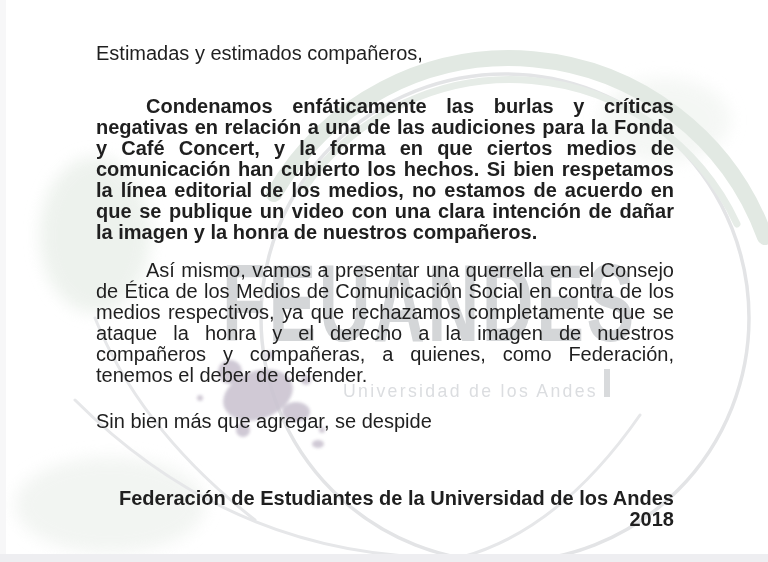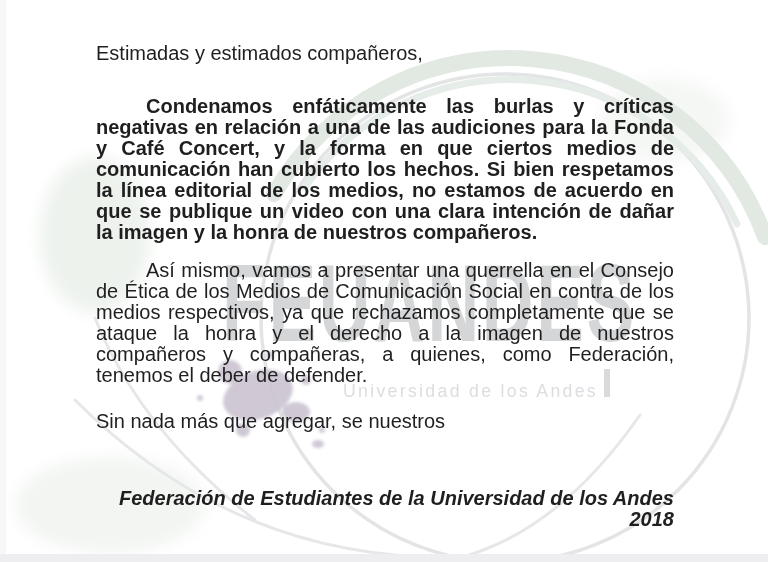--- a/index.html
+++ b/index.html
@@ -19,21 +19,21 @@
   .content{
     position:absolute;left:96px;top:43px;width:578px;
     color:#1f1f1f;font-size:20px;line-height:21px;
   }
   .greeting{margin:0 0 32px 0;}
   .body-par{margin:0;text-align:justify;text-indent:50px;}
   .mb1{margin-bottom:17px;font-weight:bold;}
   .mb2{margin-bottom:19px;}
   .mb3{margin-bottom:25px;}
   .closing{margin:0 0 56px 0;}
-  .signature{margin:0;font-weight:bold;text-align:right;font-style:italic;}
+  .signature{margin:0;font-weight:bold;text-align:right;}
   .bottom-strip{position:absolute;left:0;bottom:0;width:768px;height:8px;background:#eeeef1;}
   .left-strip{position:absolute;left:0;top:0;width:6px;height:562px;background:#f7f7f8;}
 </style>
 </head>
 <body>
 
 <div class="page">
 
   <svg class="watermark" width="768" height="562" viewBox="0 0 768 562" xmlns="http://www.w3.org/2000/svg">
     <defs>
@@ -81,20 +81,20 @@
   </svg>
 
   <div class="content">
     <p class="greeting">Estimadas y estimados compañeros,</p>
 
     <p class="body-par mb1">Condenamos enfáticamente las burlas y críticas negativas en relación a una de las audiciones para la Fonda y Café Concert, y la forma en que ciertos medios de comunicación han cubierto los hechos. Si bien respetamos la línea editorial de los medios, no estamos de acuerdo en que se publique un video con una clara intención de dañar la imagen y la honra de nuestros compañeros.</p>
 
 
     <p class="body-par mb3">Así mismo, vamos a presentar una querrella en el Consejo de Ética de los Medios de Comunicación Social en contra de los medios respectivos, ya que rechazamos completamente que se ataque la honra y el derecho a la imagen de nuestros compañeros y compañeras, a quienes, como Federación, tenemos el deber de defender.</p>
 
-    <p class="closing">Sin nada más que agregar, se nuestros</p>
+    <p class="closing">Sin bien más que agregar, se despide</p>
 
     <p class="signature">Federación de Estudiantes de la Universidad de los Andes 2018</p>
   </div>
 
   <div class="left-strip"></div>
   <div class="bottom-strip"></div>
 </div>
 
 </body></html>

